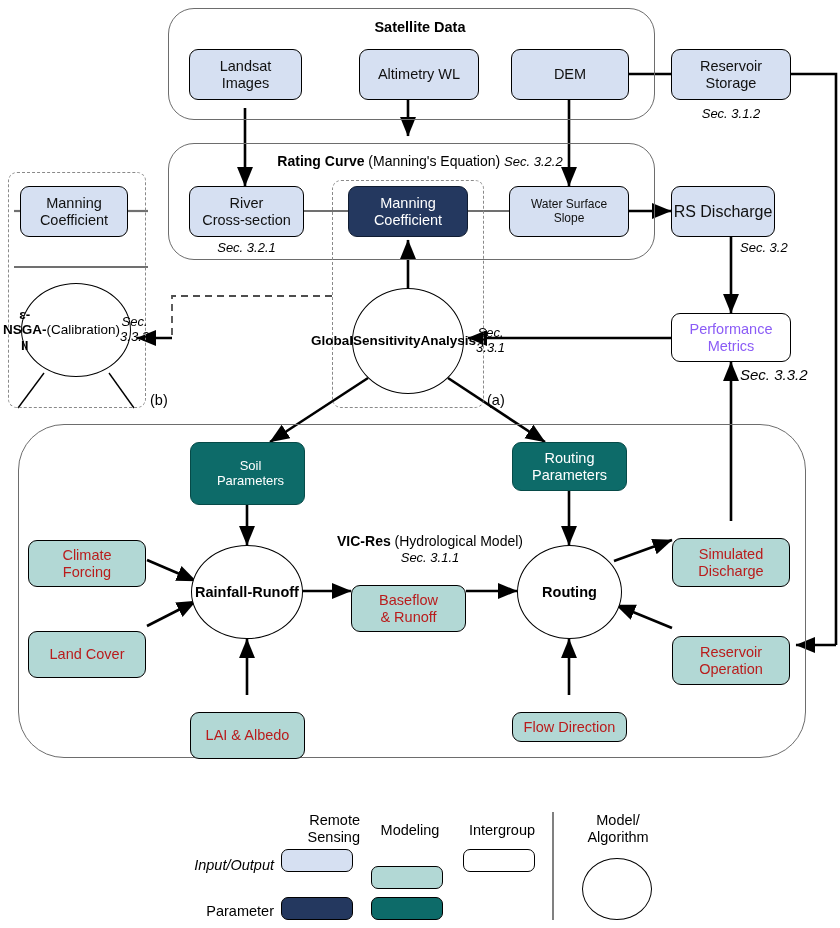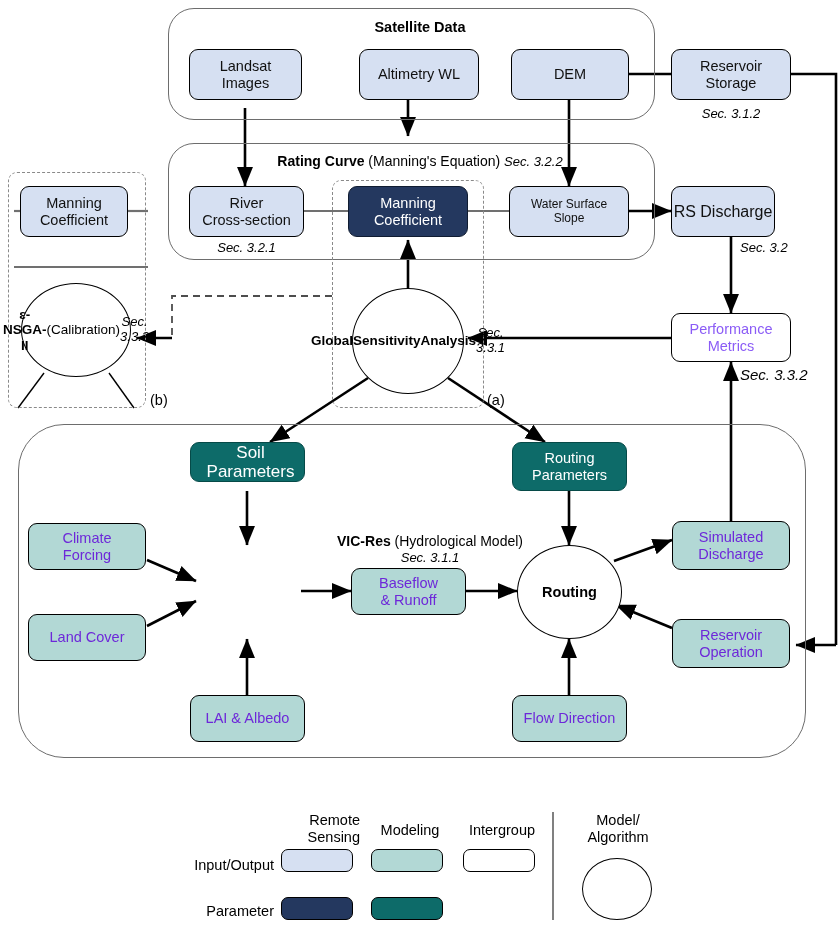--- a/index.html
+++ b/index.html
@@ -5,21 +5,21 @@
   html,body{margin:0;padding:0;background:#ffffff;}
   body{font-family:"Liberation Sans",sans-serif;}
   #stage{position:relative;width:840px;height:928px;overflow:hidden;background:#fff;}
 
   svg#wires{position:absolute;left:0;top:0;width:840px;height:928px;pointer-events:none;}
 
   .node{position:absolute;box-sizing:border-box;display:flex;align-items:center;
         justify-content:center;text-align:center;border:1.3px solid #000;
         border-radius:9px;line-height:1.12;}
   .rs   {background:#d6e0f2;color:#111;}
-  .model{background:#b2d8d5;color:#6d28d9;}
+  .model{background:#b2d8d5;color:#b91c1c;margin-top:17px;}
   .inter{background:#ffffff;color:#8b5cf6;}
   .p-rs {background:#24385f;color:#fff;border-color:#101c31;}
   .p-md {background:#0d6b69;color:#fff;border-color:#064a48;}
 
   .circ{position:absolute;box-sizing:border-box;border:1.4px solid #000;
         border-radius:50%;background:#fff;display:flex;
         align-items:center;justify-content:center;text-align:center;line-height:1.12;}
 
   .grp{position:absolute;box-sizing:border-box;border:1.6px solid #6d6d6d;
        border-radius:26px;background:transparent;}
@@ -181,59 +181,64 @@
     <div class="it" style="font-size:13px;">Sec. 3.3.3</div>
   </div>
 
   <div class="circ" style="left:352px;top:288px;width:112px;height:106px;font-size:13.5px;">
     <div class="b">Global</div>
     <div class="b">Sensitivity</div>
     <div class="b">Analysis</div>
     <div class="it" style="font-size:13px;">Sec. 3.3.1</div>
   </div>
 
+  <div class="circ" style="left:191px;top:545px;width:112px;height:94px;font-size:14.5px;">
+    <div class="b">Rainfall</div>
+    <div class="b">-</div>
+    <div class="b">Runoff</div>
+  </div>
 
   <div class="circ" style="left:517px;top:545px;width:105px;height:94px;font-size:14.5px;">
     <div class="b">Routing</div>
   </div>
 
-  <div class="node p-md" style="left:190px;top:442px;width:115px;height:40px;font-size:17px;white-space:pre-line;padding-left:6px;">Soil
+  <div class="node p-md" style="left:190px;top:442px;width:115px;height:63px;font-size:13px;white-space:pre-line;padding-left:6px;">Soil
 Parameters</div>
 
   <div class="node p-md" style="left:512px;top:442px;width:115px;height:49px;font-size:14.5px;white-space:pre-line;">Routing
 Parameters</div>
 
   <div class="node model" style="left:28px;top:523px;width:118px;height:47px;font-size:14.5px;white-space:pre-line;">Climate
 Forcing</div>
 
   <div class="node model" style="left:28px;top:614px;width:118px;height:47px;font-size:14.5px;white-space:pre-line;">Land Cover</div>
 
   <div class="node model" style="left:190px;top:695px;width:115px;height:47px;font-size:14.5px;white-space:pre-line;">LAI &amp; Albedo</div>
 
   <div class="node model" style="left:351px;top:568px;width:115px;height:47px;font-size:14.5px;white-space:pre-line;">Baseflow
 &amp; Runoff</div>
 
-  <div class="node model" style="left:512px;top:695px;width:115px;height:47px;font-size:14.5px;white-space:pre-line;">Flow Direction</div>
+  <div class="node model" style="left:512px;top:695px;width:115px;height:30px;font-size:14.5px;white-space:pre-line;">Flow Direction</div>
 
   <div class="node model" style="left:672px;top:521px;width:118px;height:49px;font-size:14.5px;white-space:pre-line;">Simulated
 Discharge</div>
 
   <div class="node model" style="left:672px;top:619px;width:118px;height:49px;font-size:14.5px;white-space:pre-line;">Reservoir
 Operation</div>
 
   <div class="lg-sep" style="left:552px;top:812px;height:108px;"></div>
 
   <div class="lbl" style="left:280px;top:812px;width:80px;text-align:right;font-size:14.5px;white-space:pre-line;line-height:1.15;">Remote
 Sensing</div>
   <div class="lbl" style="left:370px;top:822px;width:80px;text-align:center;font-size:14.5px;white-space:pre-line;">Modeling</div>
   <div class="lbl" style="left:460px;top:822px;width:84px;text-align:center;font-size:14.5px;white-space:pre-line;">Intergroup</div>
   <div class="lbl" style="left:572px;top:812px;width:92px;text-align:center;font-size:14.5px;white-space:pre-line;line-height:1.15;">Model/
 Algorithm</div>
 
-  <div class="lbl" style="left:164px;top:857px;width:110px;text-align:right;font-size:14.5px;">Input/Output</div>
+  <div class="lbl" style="left:164px;top:857px;width:110px;text-align:right;font-size:14.5px;font-style:italic;">Input/Output</div>
   <div class="lbl" style="left:164px;top:903px;width:110px;text-align:right;font-size:14.5px;">Parameter</div>
 
   <div class="lg-box rs" style="left:281px;top:849px;width:72px;height:23px;"></div>
   <div class="lg-box model" style="left:371px;top:849px;width:72px;height:23px;"></div>
   <div class="lg-box inter" style="left:463px;top:849px;width:72px;height:23px;"></div>
 
   <div class="lg-box p-rs" style="left:281px;top:897px;width:72px;height:23px;"></div>
   <div class="lg-box p-md" style="left:371px;top:897px;width:72px;height:23px;"></div>
 
   <div class="lg-circ" style="left:582px;top:858px;width:70px;height:62px;"></div>

